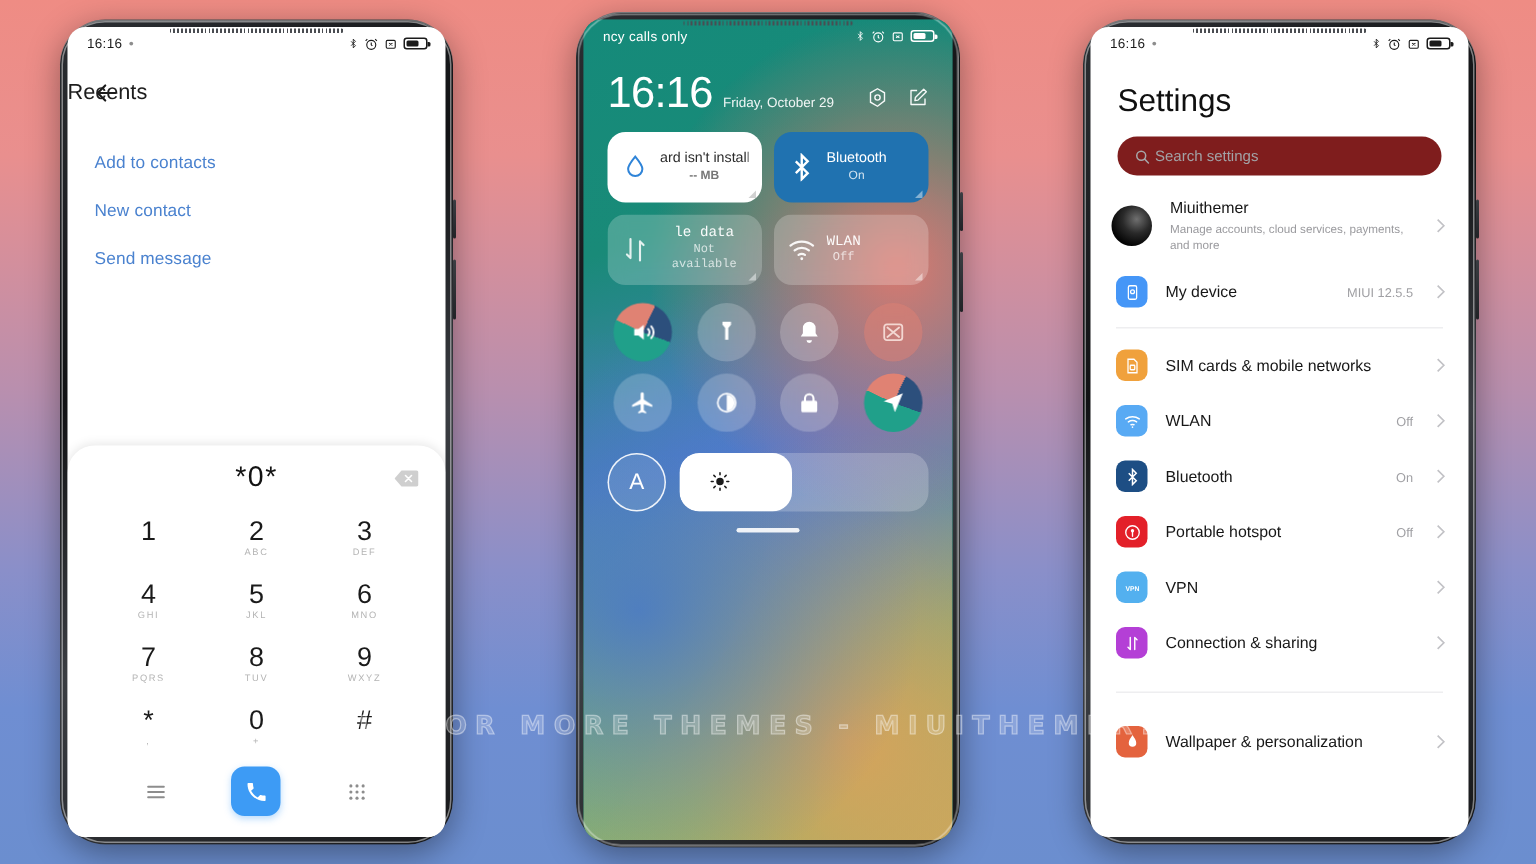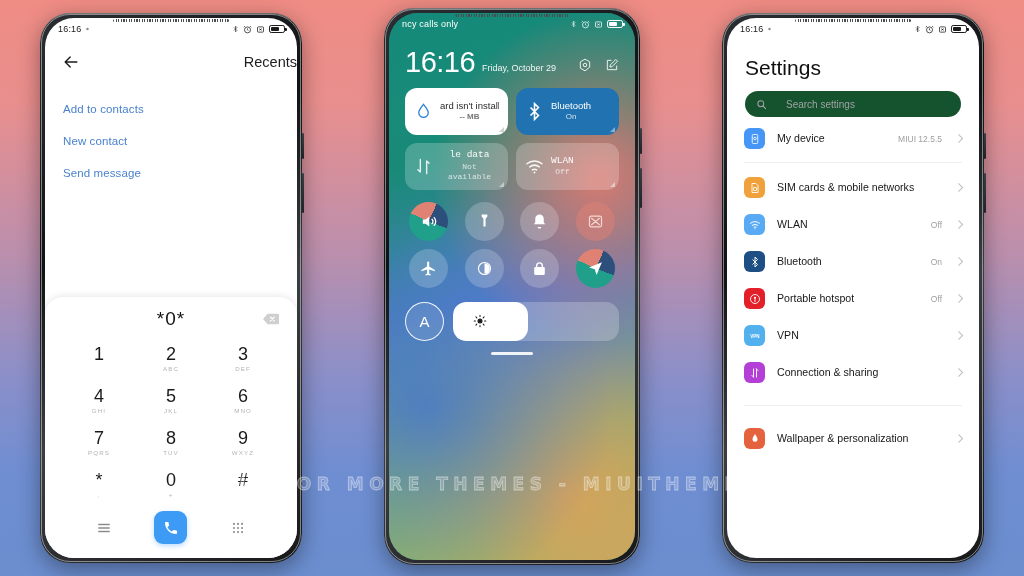--- a/index.html
+++ b/index.html
@@ -23,21 +23,21 @@
     content:"";
     position:absolute; inset:1px;
     border-radius: 29px;
     border: 1px solid rgba(255,255,255,.45);
     pointer-events:none;
     z-index: 5;
   }
   .screen {
     position: relative;
     width: 100%; height: 100%;
-    border-radius: 29px;
+    border-radius: 12px;
     overflow: hidden;
     background: #fff;
   }
   .grille {
     position: absolute; top: 1px; left: 50%; transform: translateX(-50%);
     width: 46%; height: 3px; z-index: 40;
     background: repeating-linear-gradient(to right, #4a4d52 0 1.2px, transparent 1.2px 2.6px);
     border-radius: 2px;
   }
   .btn-side {
@@ -69,21 +69,21 @@
   }
   .batt i { position:absolute; left:1px; top:1px; bottom:1px; width:60%; background: currentColor; border-radius:1px; display:block; }
 
   
   #phone-left .screen { background:#fff; display:flex; flex-direction:column; }
   .recents-head {
     height: 44px; display:flex; align-items:center; padding: 0 16px; position: relative;
   }
   .back-arrow { width: 20px; height: 20px; color:#1d1d1d; cursor:pointer; }
   .recents-title {
-    position:absolute; left:0; right:0; text-align:right;
+    position:absolute; left:0; right:0; text-align:left;
     font-size: 14.5px; color:#1d1d1d; font-weight: 400; pointer-events:none;
   }
   .contact-actions { padding: 10px 18px 0; }
   .contact-link {
     color: #4a82cf; font-size: 11.5px; padding: 9px 0 11px; cursor:pointer; letter-spacing:.1px;
   }
   .dial-sheet {
     margin-top:auto; background:#fff; border-radius: 18px 18px 0 0;
     box-shadow: 0 -1px 7px rgba(0,0,0,.10);
     padding-bottom: 4px;
@@ -184,22 +184,22 @@
   .slider svg { position:absolute; left: 20px; top:50%; transform: translateY(-50%); width: 14px; height: 14px; color:#1c1c1c; }
   .home-ind {
     width: 42px; height: 3px; border-radius: 2px; background: rgba(255,255,255,.9);
     margin: 11px auto 0;
   }
 
   
   #phone-right .screen { background:#fff; display:flex; flex-direction:column; }
   .set-title { font-size: 21px; color:#101010; padding: 16px 18px 11px; font-weight: 400; }
   .searchbar {
-    margin: 0 18px; height: 26px; border-radius: 13px; background:#14532d;
-    display:flex; align-items:center; gap: 19px; padding: 0 11px; cursor:text;
+    margin: 0 18px; height: 26px; border-radius: 13px; background:#7f1d1d;
+    display:flex; align-items:center; gap: 3px; padding: 0 11px; cursor:text;
   }
   .searchbar svg { width: 11px; height: 11px; color:#a6a6a9; flex:0 0 11px; }
   .searchbar span { font-size: 10px; color:#a2a2a6; }
   .set-list { flex:1; overflow:hidden; padding-top: 4px; }
   .set-row {
     display:flex; align-items:center; gap: 12px; padding: 8px 15px 8px 17px; cursor:pointer; min-height: 34px;
   }
   .set-ico {
     width: 21px; height: 21px; flex:0 0 21px; border-radius: 6px;
     display:flex; align-items:center; justify-content:center; color:#fff;
@@ -549,20 +549,30 @@
 
       <div class="searchbar">
         <svg viewBox="0 0 24 24" fill="none" stroke="currentColor" stroke-width="2.2">
             <circle cx="10.5" cy="10.5" r="6.5"></circle>
             <path d="M15.5 15.5L21 21" stroke-linecap="round"></path>
           </svg>
         <span>Search settings</span>
       </div>
 
       <div class="set-list">
+        <div class="set-row" style="padding-top:11px;">
+          <div class="avatar-ico"></div>
+          <div class="set-mid">
+            <div class="set-label">Miuithemer</div>
+            <div class="set-desc">Manage accounts, cloud services, payments, and more</div>
+          </div>
+          <svg class="chev" viewBox="0 0 10 16" fill="none" stroke="currentColor" stroke-width="1.6">
+              <path d="M2 2l6 6-6 6"></path>
+            </svg>
+        </div>
 
         <div class="set-row" style="padding-top:7px;padding-bottom:7px;">
           <div class="set-ico" style="background:#4596f7">
             <svg viewBox="0 0 24 24" fill="none" stroke="#fff" stroke-width="1.7">
                 <rect x="6.5" y="3" width="11" height="18" rx="2"></rect>
                 <circle cx="12" cy="11" r="2.6"></circle>
               </svg>
           </div>
           <div class="set-mid">
               <div class="set-label">My device</div>

